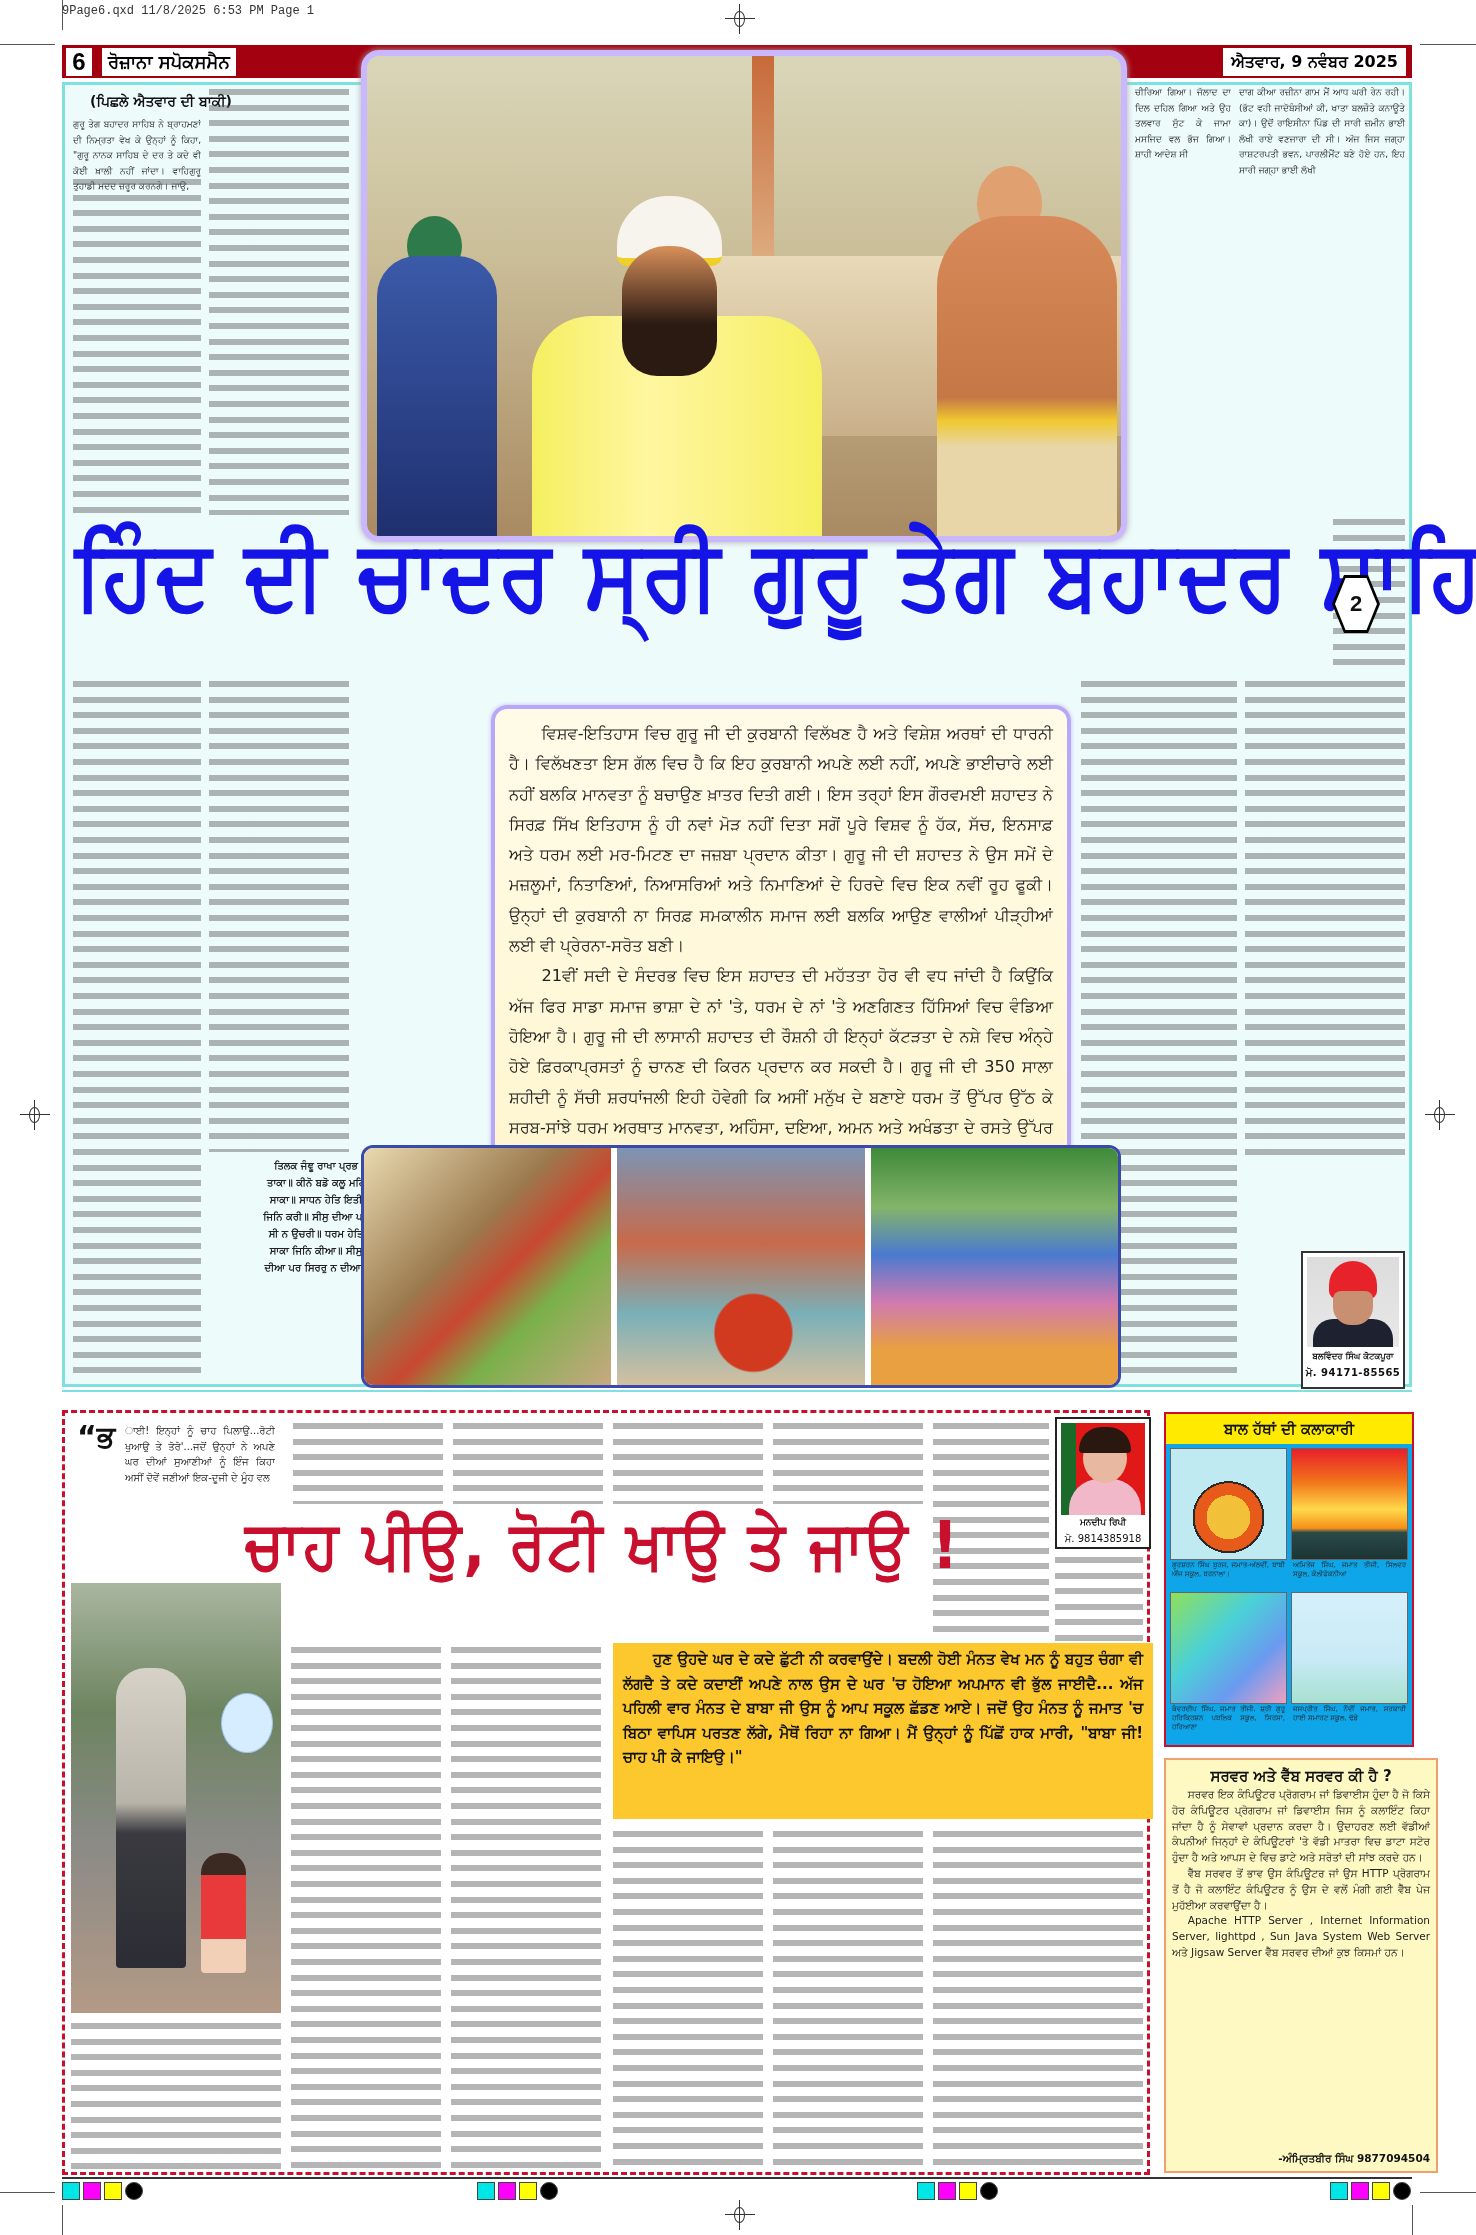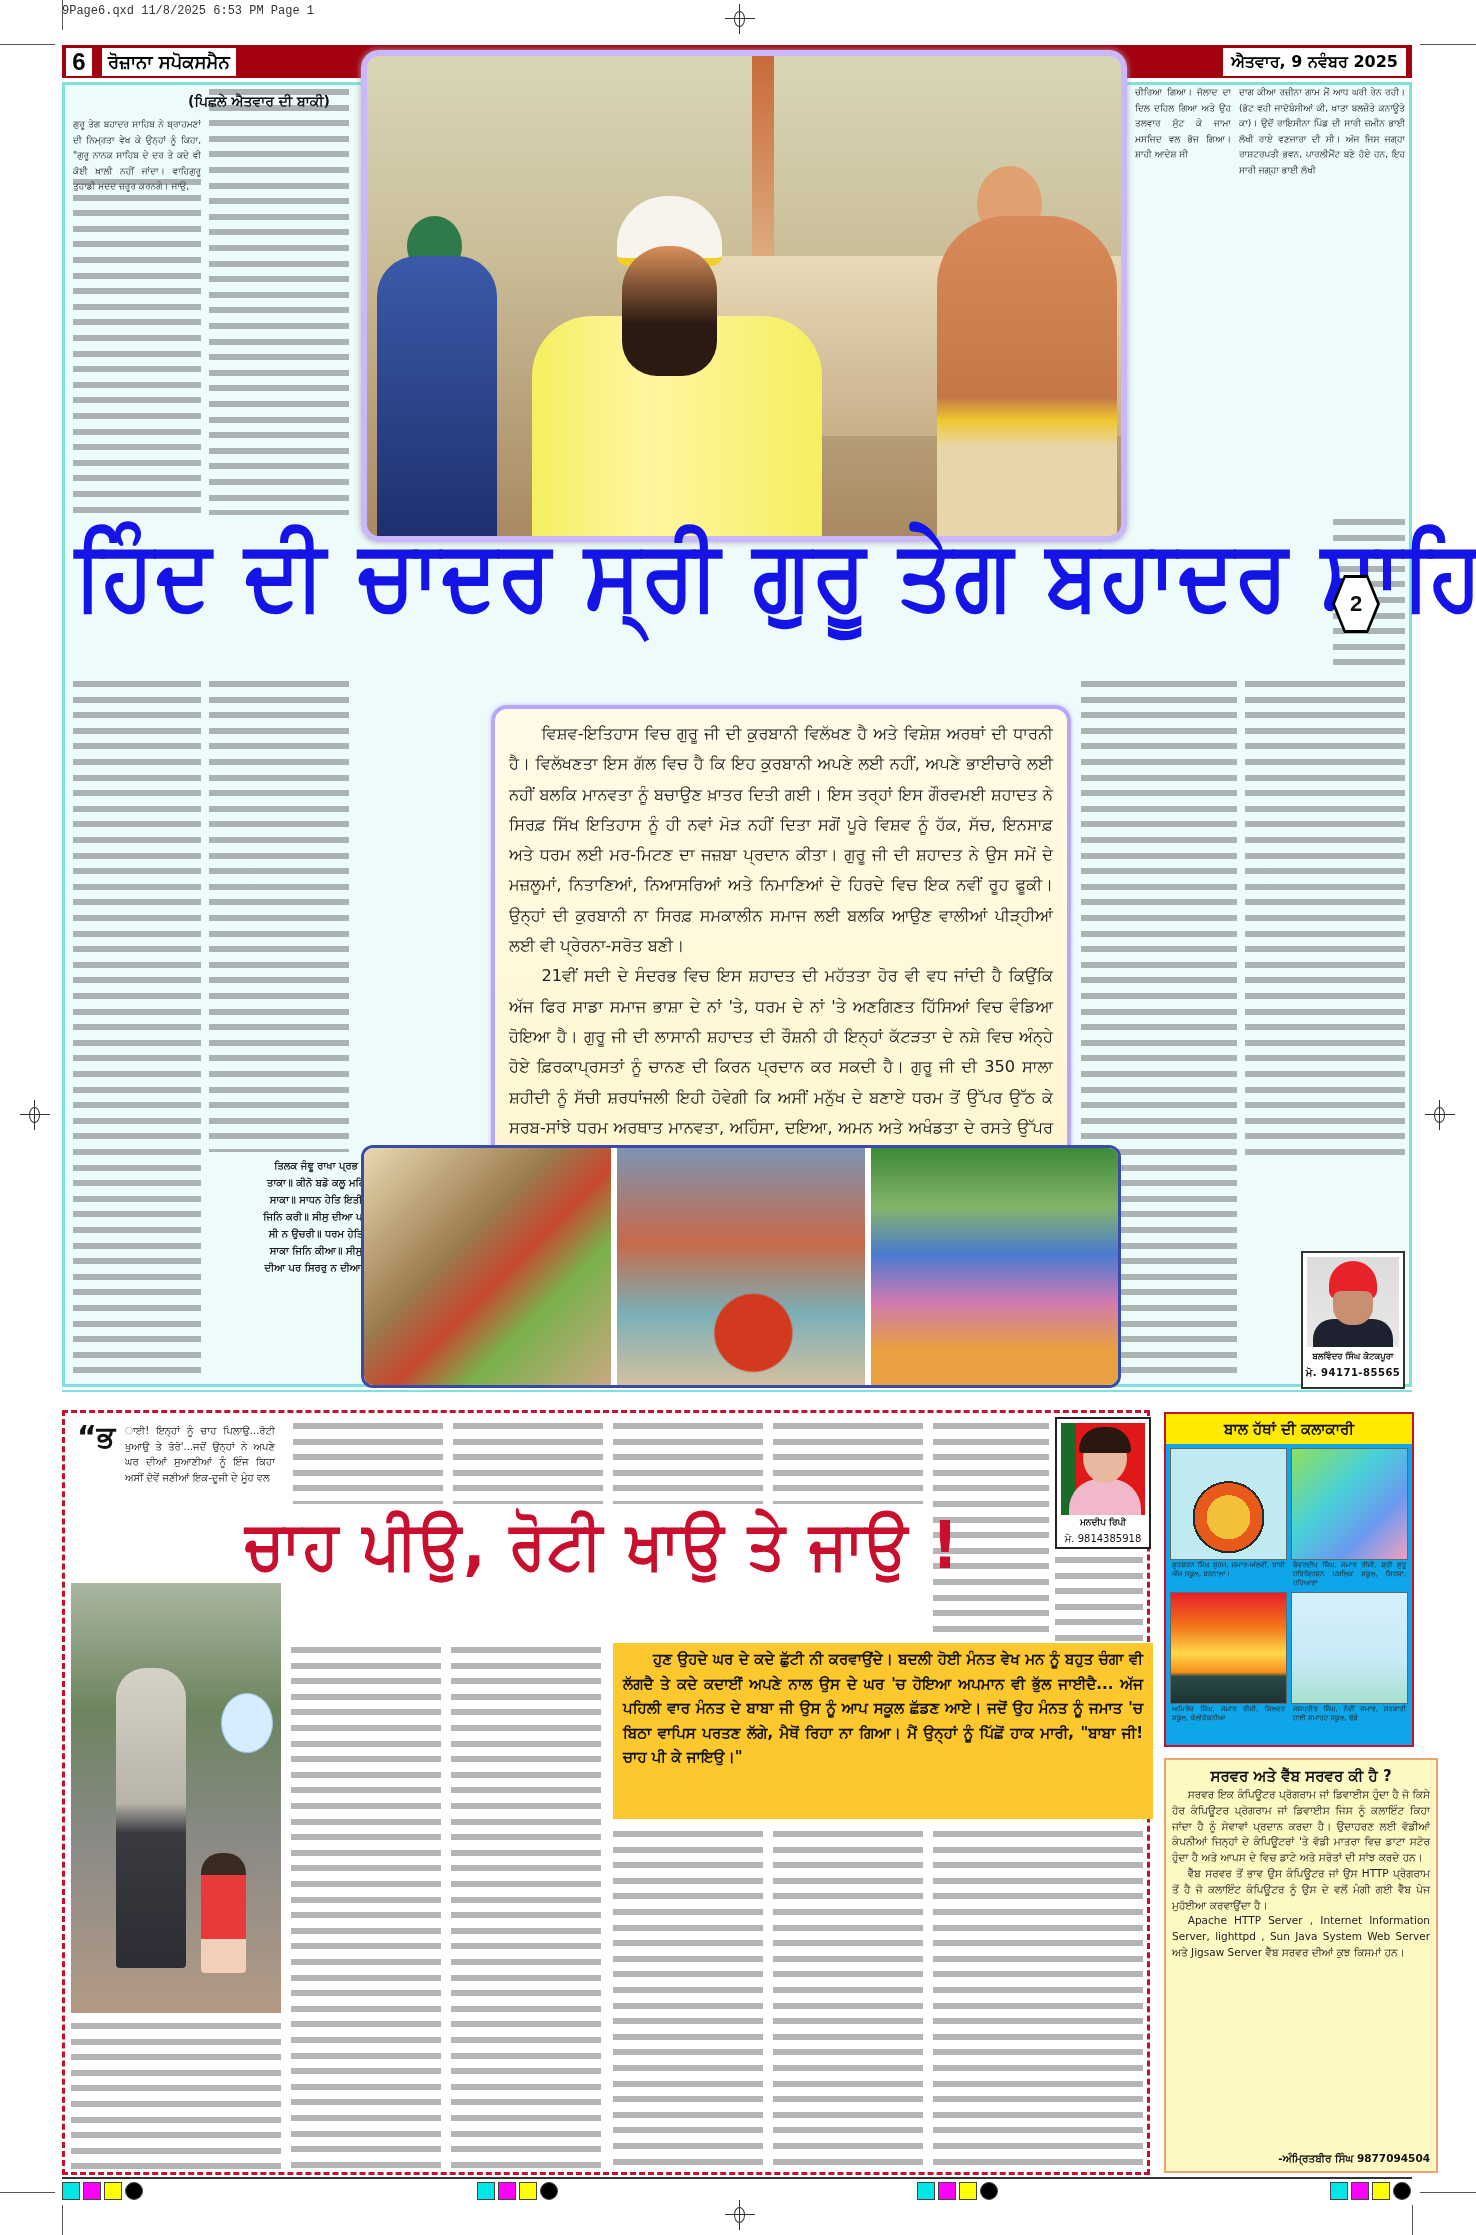--- a/index.html
+++ b/index.html
@@ -15,21 +15,21 @@
   
   .masthead { position: absolute; left: 62px; top: 45px; width: 1350px; height: 33px; background: #a30010; }
   .pagenum { position: absolute; left: 4px; top: 3px; width: 26px; height: 28px; background: #fff; color: #000; font-family: "Liberation Sans", sans-serif; font-weight: 700; font-size: 24px; text-align: center; line-height: 28px; }
   .paper-name { position: absolute; left: 40px; top: 3px; height: 28px; padding: 0 6px; background: #fff; color: #000; font-weight: 700; font-size: 18px; line-height: 28px; }
   .dateline { position: absolute; right: 6px; top: 3px; height: 28px; padding: 0 8px; background: #fff; color: #000; font-weight: 700; font-size: 16px; line-height: 28px; }
 
   
   .article-top { position: absolute; left: 62px; top: 82px; width: 1350px; height: 1305px; background: #eefbfb; border: 3px solid #7fe0e0; }
   .col { position: absolute; font-size: 9px; line-height: 15.6px; color: #222; text-align: justify; overflow: hidden; }
   .col .filler { display: block; height: 100%; background-image: repeating-linear-gradient(to bottom, transparent 0, transparent 4px, #5a5a5a 4px, #5a5a5a 10px, transparent 10px, transparent 15.6px); opacity: .45; }
-  .continued { position: absolute; left: 25px; top: 8px; width: 240px; text-align: right; font-weight: 700; font-size: 14px; color: #111; }
+  .continued { position: absolute; left: 25px; top: 8px; width: 240px; text-align: left; font-weight: 700; font-size: 14px; color: #111; }
 
   .hero-img { position: absolute; left: 296px; top: -35px; width: 766px; height: 492px; border: 6px solid #c9b8ff; border-radius: 18px; overflow: hidden; background: linear-gradient(#d9d6b8, #cbbf9a 40%, #a98a62); box-shadow: 0 0 6px #aaa; }
   .hero-img .tower { position: absolute; left: 385px; top: 0; width: 22px; height: 300px; background: linear-gradient(#c86a3a, #e7cba0); }
   .hero-img .fort { position: absolute; left: 300px; top: 200px; width: 460px; height: 180px; background: linear-gradient(#e8d9b8, #c9b08a); }
   .hero-img .guard { position: absolute; left: 10px; top: 200px; width: 120px; height: 290px; background: linear-gradient(#3b5aa8, #1e2e6e); border-radius: 40px 40px 0 0; }
   .hero-img .guard-head { position: absolute; left: 40px; top: 160px; width: 55px; height: 60px; border-radius: 50%; background: #2e7a4a; }
   .hero-img .guru-robe { position: absolute; left: 165px; top: 260px; width: 290px; height: 230px; background: linear-gradient(90deg, #f5ef60, #fff6a0 40%, #f5ef60); border-radius: 60px 60px 0 0; }
   .hero-img .guru-face { position: absolute; left: 255px; top: 190px; width: 95px; height: 130px; background: linear-gradient(#d9905a, #2b1a12 60%); border-radius: 45px 45px 35px 35px; }
   .hero-img .turban { position: absolute; left: 250px; top: 140px; width: 105px; height: 70px; background: #f7f4ee; border-radius: 50px 50px 10px 10px; border-bottom: 8px solid #f0cf2a; }
   .hero-img .exec { position: absolute; left: 570px; top: 160px; width: 180px; height: 330px; background: linear-gradient(#d88a5a, #c57845 55%, #f0c830 62%, #e8d6a8 70%); border-radius: 70px 70px 0 0; }
@@ -259,26 +259,26 @@
 </div>
 
 <div class="kids-art">
   <div class="kids-art-title">ਬਾਲ ਹੱਥਾਂ ਦੀ ਕਲਾਕਾਰੀ</div>
   <div class="art-grid">
     <div>
         <div class="art-cell art1"></div>
         <div class="art-cap">ਗੁਰਸ਼ਰਨ ਸਿੰਘ ਬੁਰਜ, ਜਮਾਤ-ਅੱਠਵੀਂ, ਬਾਬੀ ਐਂਜ ਸਕੂਲ, ਬਰਨਾਲਾ।</div>
       </div>
     <div>
+        <div class="art-cell art3"></div>
+        <div class="art-cap">ਅਮਿਤੋਜ ਸਿੰਘ, ਜਮਾਤ ਤੀਜੀ, ਸਿਲਵਰ ਸਕੂਲ, ਕੋਲੀਫੋਕਨੀਆ</div>
+      </div>
+    <div>
         <div class="art-cell art2"></div>
         <div class="art-cap">ਕੰਵਰਦੀਪ ਸਿੰਘ, ਜਮਾਤ ਤੀਜੀ, ਸ਼੍ਰੀ ਗੁਰੂ ਹਰਿਕ੍ਰਿਸ਼ਨ ਪਬਲਿਕ ਸਕੂਲ, ਸਿਰਸਾ, ਹਰਿਆਣਾ</div>
-      </div>
-    <div>
-        <div class="art-cell art3"></div>
-        <div class="art-cap">ਅਮਿਤੋਜ ਸਿੰਘ, ਜਮਾਤ ਤੀਜੀ, ਸਿਲਵਰ ਸਕੂਲ, ਕੋਲੀਫੋਕਨੀਆ</div>
       </div>
     <div>
         <div class="art-cell art4"></div>
         <div class="art-cap">ਜਸਪ੍ਰੀਤ ਸਿੰਘ, ਨੌਵੀਂ ਜਮਾਤ, ਸਰਕਾਰੀ ਹਾਈ ਸਮਾਰਟ ਸਕੂਲ, ਢੱਡੇ</div>
       </div>
   </div>
 </div>
 
 <div class="server-box">
   <div class="server-title">ਸਰਵਰ ਅਤੇ ਵੈੱਬ ਸਰਵਰ ਕੀ ਹੈ ?</div>

